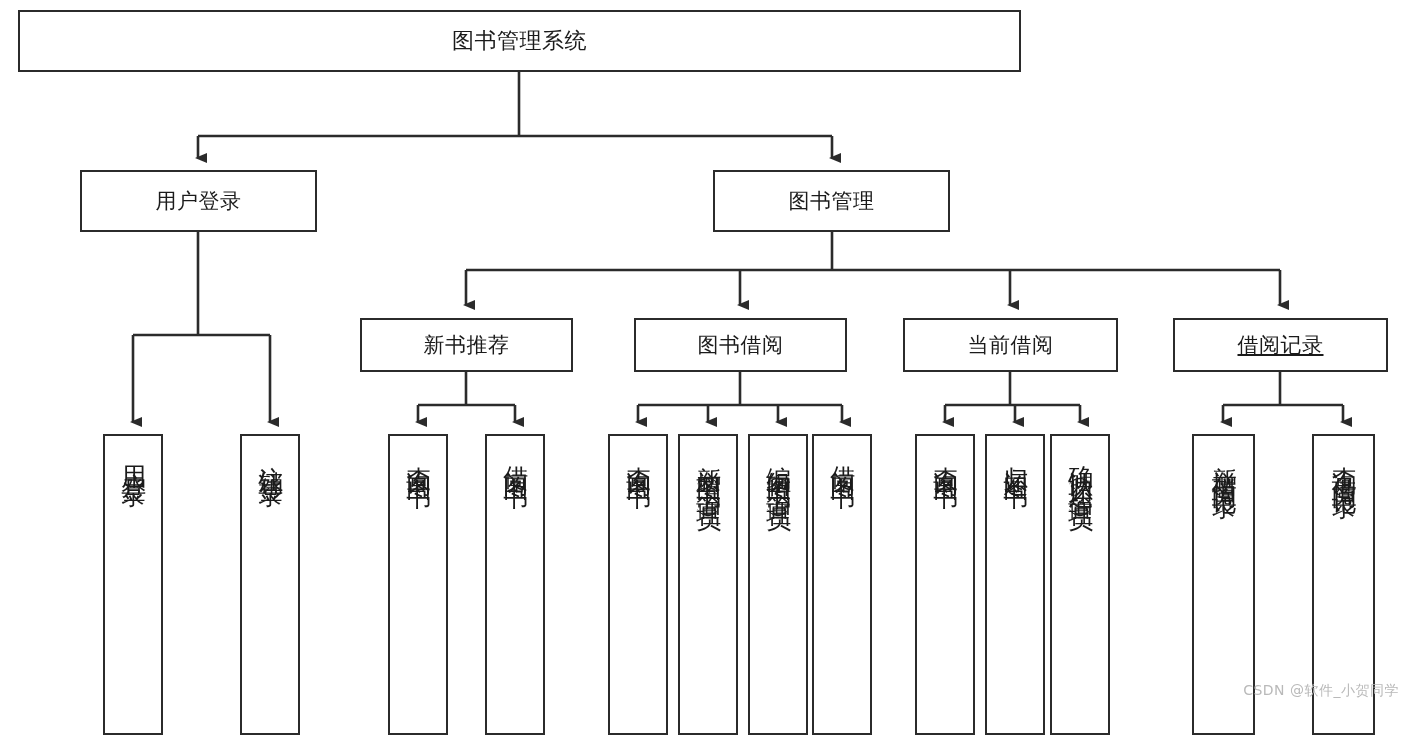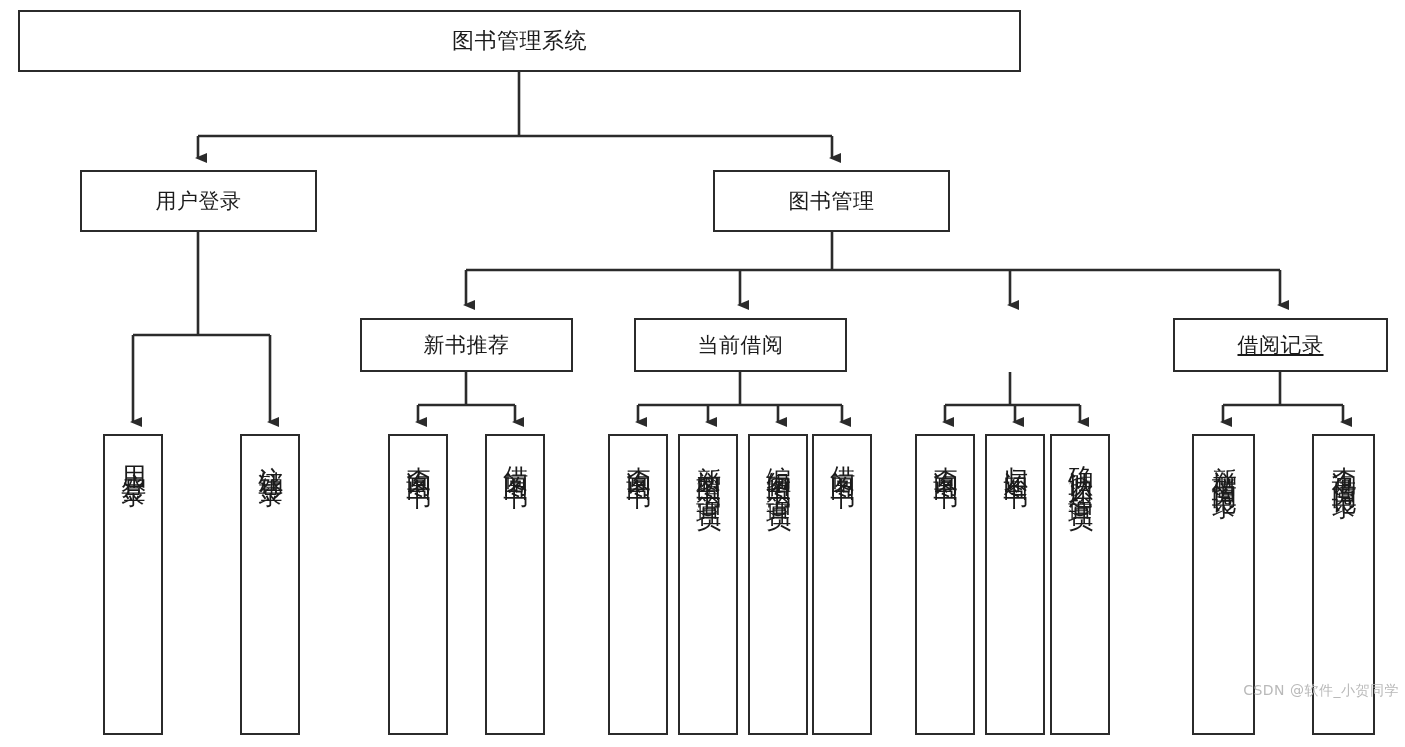--- a/index.html
+++ b/index.html
@@ -127,23 +127,26 @@
 
   <div class="node h-node" style="left:360px;top:318px;width:213px;height:54px;">
     <span class="label">新书推荐</span>
   </div>
 
   <div class="node h-node" style="left:713px;top:170px;width:237px;height:62px;">
     <span class="label">图书管理</span>
   </div>
 
   <div class="node h-node" style="left:634px;top:318px;width:213px;height:54px;">
+    <span class="label">图书借阅</span>
+  </div>
+
+  <div class="node h-node" style="left:903px;top:318px;width:215px;height:54px;">
     <span class="label">当前借阅</span>
   </div>
-
 
   <div class="node h-node" style="left:1173px;top:318px;width:215px;height:54px;text-decoration:underline;">
     <span class="label">借阅记录</span>
   </div>
 
   <div class="node v-node" style="left:103px;top:434px;width:60px;height:301px;">
     <span class="label">用户登录</span>
   </div>
   <div class="node v-node" style="left:240px;top:434px;width:60px;height:301px;">
     <span class="label">注销登录</span>

